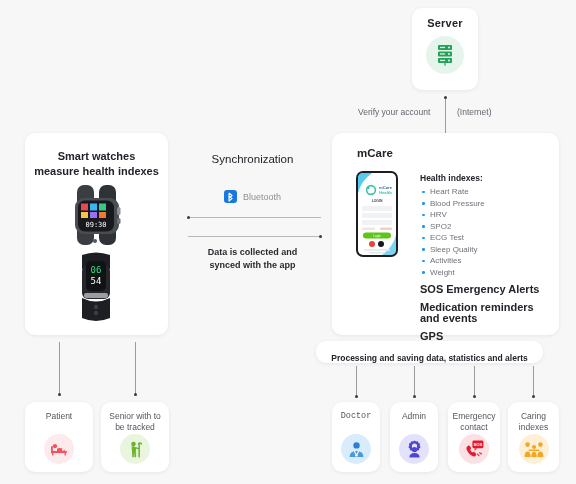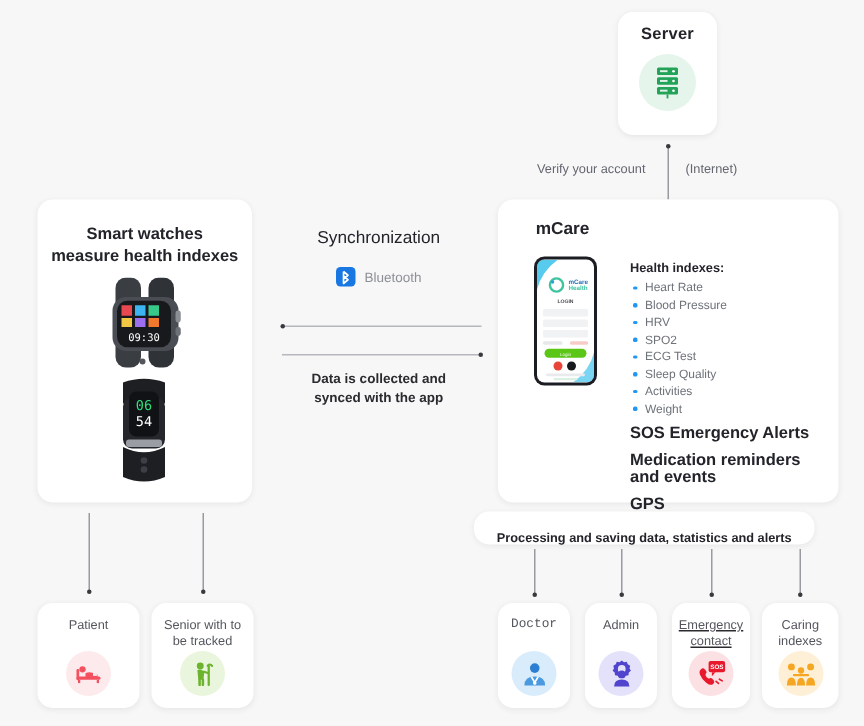--- a/index.html
+++ b/index.html
@@ -47,21 +47,21 @@
   
   .watch-wrap { position: absolute; left: 0; right: 0; }
   #smartwatch { top: 52px; height: 62px; }
   #band { top: 118px; height: 72px; }
   
   #sync-title {
     position: absolute; left: 180px; top: 153px; width: 145px;
     text-align: center; font-size: 11.5px; font-weight: normal; color: #22242a;
   }
   #bt-row {
-    position: absolute; left: 180px; top: 178px; width: 145px;
+    position: absolute; left: 180px; top: 190px; width: 145px;
     display: flex; align-items: center; justify-content: center; gap: 6px;
   }
   #bt-icon {
     width: 13px; height: 13px; border-radius: 3px; background: #1877e0;
     display: flex; align-items: center; justify-content: center;
   }
   #bt-label { font-size: 9px; color: #8d9096; }
   .harrow { position: absolute; height: 1px; background: #b6b8bd; }
   #sync-note {
     position: absolute; left: 180px; top: 246px; width: 145px;
@@ -115,21 +115,21 @@
   }
   .endpoint-icon {
     width: 30px; height: 30px; border-radius: 50%;
     display: flex; align-items: center; justify-content: center;
     position: absolute; bottom: 8px;
   }
   #card-patient { left: 25px; width: 68px; }
   #card-senior  { left: 101px; width: 68px; }
   #card-doctor  { left: 332px; width: 48px; font-family: Liberation Mono, monospace; }
   #card-admin   { left: 390px; width: 48px; }
-  #card-emerg   { left: 448px; width: 52px; text-decoration: underline; }
+  #card-emerg   { left: 448px; width: 52px; }
   #card-caring  { left: 508px; width: 51px; }
 </style>
 </head>
 <body>
 
 <div class="card" id="server-card">
   <div id="server-title">Server</div>
   <div id="server-icon-wrap">
     <svg width="20" height="22" viewBox="0 0 20 22">
       <rect x="3" y="1" width="14" height="5" rx="1" fill="#22a358"></rect>

